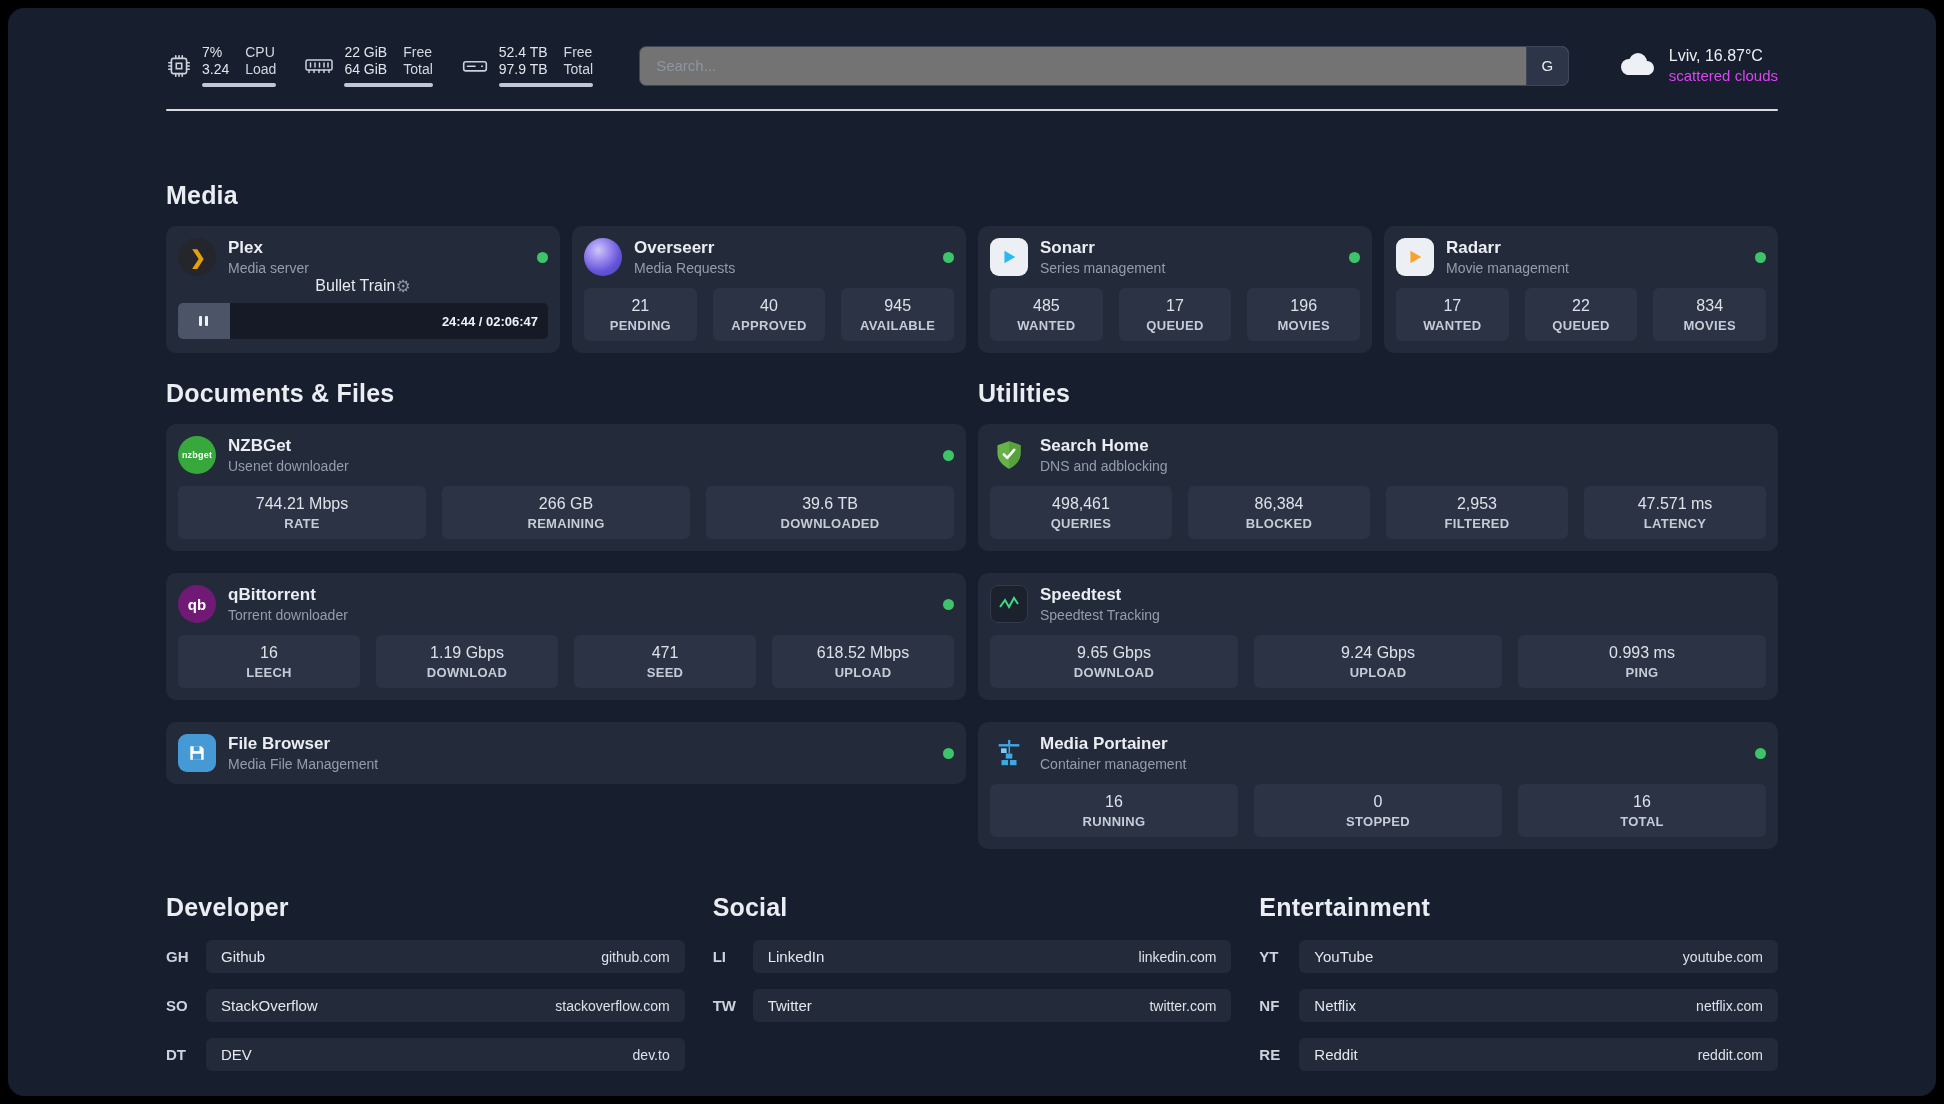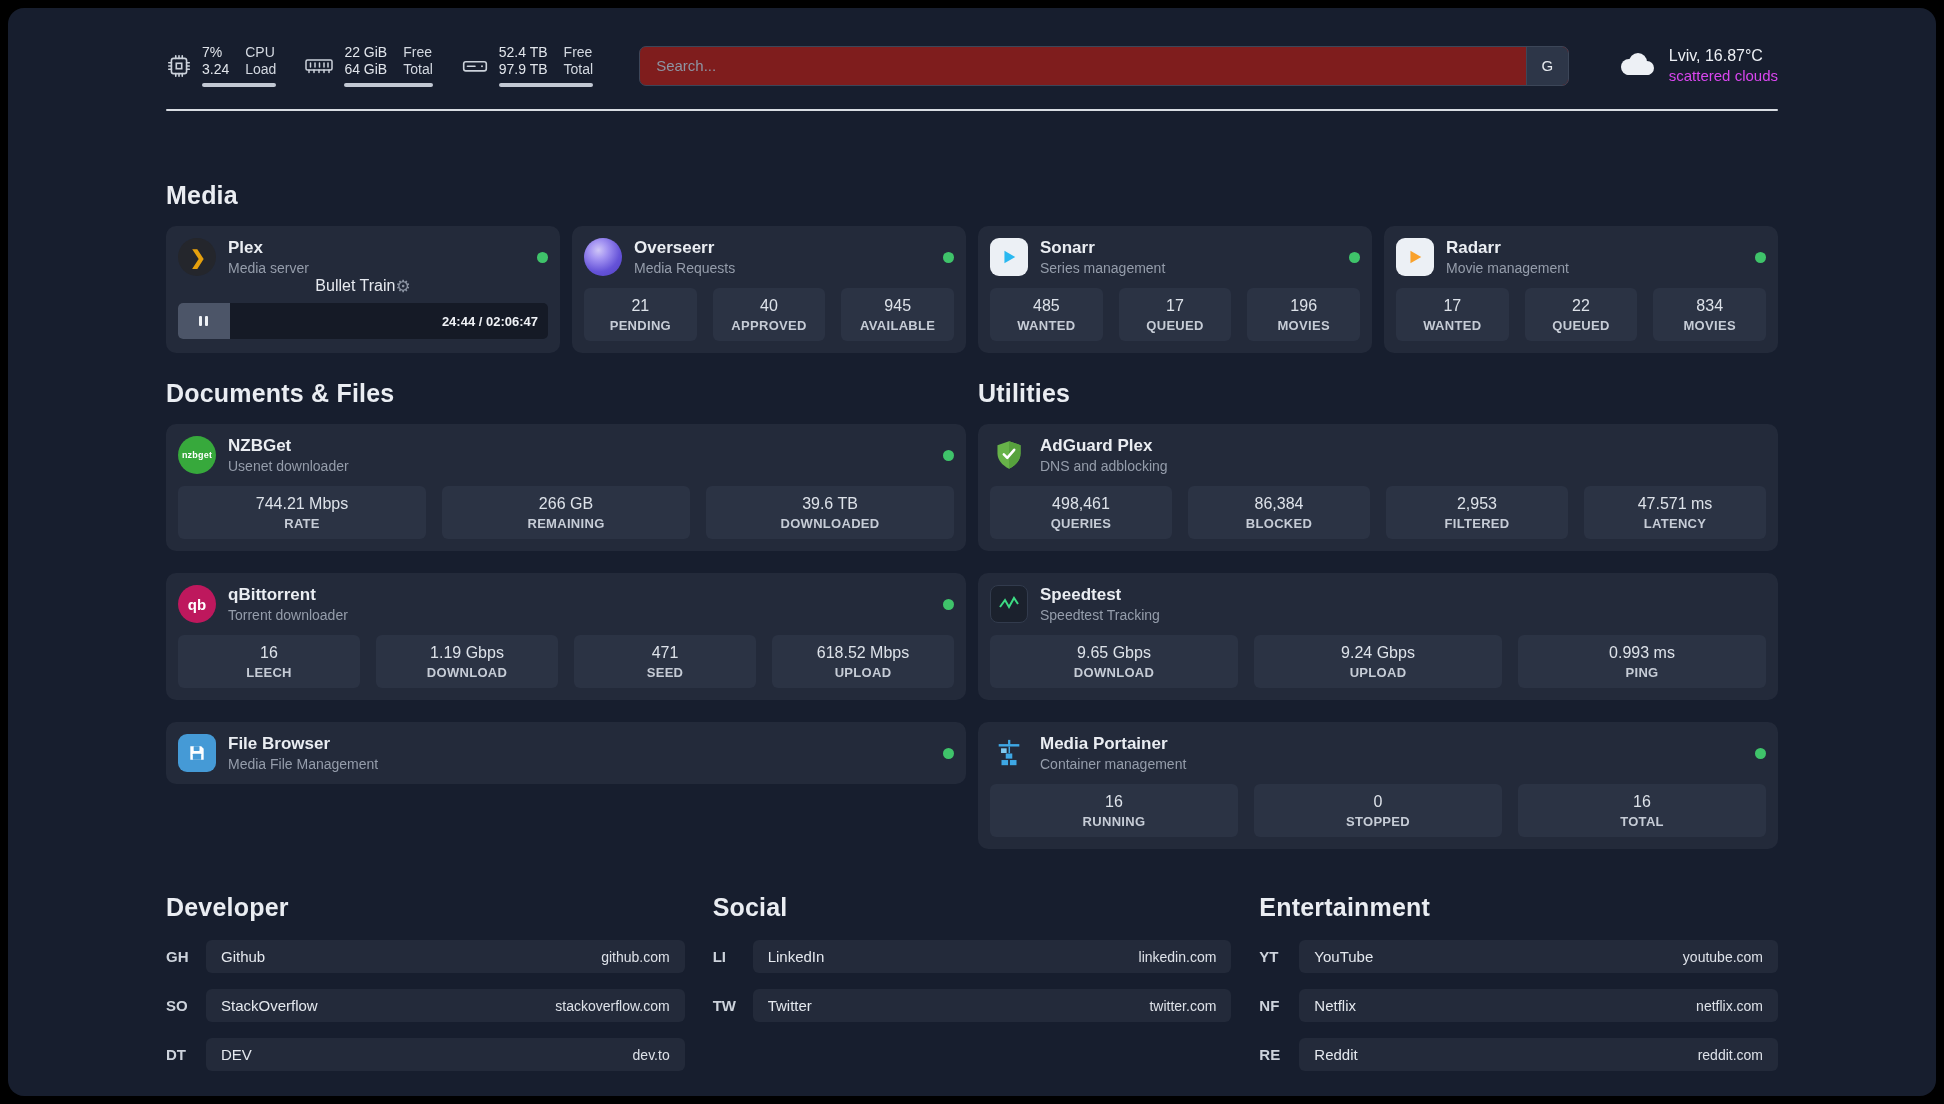--- a/index.html
+++ b/index.html
@@ -10,21 +10,21 @@
   .topbar{display:flex;align-items:center;margin-top:36px;}
   .metrics{display:flex;align-items:center;gap:28px;}
   .metric{display:flex;align-items:center;gap:10px;}
   .micon{display:flex;color:#ccd2db;flex:none;}
   .mcols{display:flex;gap:16px;}
   .mcol{display:flex;flex-direction:column;}
   .mval{font-size:14px;line-height:17px;color:#e1e5eb;}
   .mlab{font-size:14px;line-height:17px;color:#d3d8e0;}
   .mbar{height:4px;background:#c2c8d3;border-radius:2px;margin-top:5px;}
 
-  .searchbar{flex:1;display:flex;align-items:stretch;height:38px;margin:0 46px;background:#7f1d1d;border:1px solid #3c4658;border-radius:7px;overflow:hidden;}
+  .searchbar{flex:1;display:flex;align-items:stretch;height:38px;margin:0 46px;background:#737373;border:1px solid #3c4658;border-radius:7px;overflow:hidden;}
   .search-input{flex:1;background:transparent;border:none;outline:none;padding:0 16px;font-size:15px;color:#e4e8ee;font-family:inherit;}
   .search-input::placeholder{color:#8d95a3;}
   .gbtn{width:42px;background:#2d3648;border:none;border-left:1px solid #3c4658;color:#e7eaef;font-size:15px;font-weight:500;cursor:pointer;font-family:inherit;}
 
   .weather{display:flex;align-items:center;gap:12px;}
   .wloc{font-size:16px;color:#eceff4;}
   .wcond{font-size:15px;color:#d946ef;margin-top:2px;}
 
   .divider{height:2px;background:#d8dce2;border-radius:1px;margin-top:22px;}
 
@@ -63,21 +63,21 @@
   .col .card{margin-bottom:22px;}
   .col .card:last-child{margin-bottom:0;}
 
   
   .plex-bg{background:#24262c;border-radius:50%;}
   .plex-ch{color:#E5A00D;font-size:19px;font-weight:700;transform:translateX(1px);}
   .overseerr-bg{background:radial-gradient(circle at 38% 32%, #cfc6f7 0%, #a393f2 26%, #6553d8 62%, #4f3fc0 100%);border-radius:50%;}
   .sonarr-bg,.radarr-bg{background:#ecf0f5;border-radius:9px;}
   .nzbget-bg{background:#37A93C;border-radius:50%;}
   .nzb-text{font-size:9px;font-weight:700;color:#fff;letter-spacing:.2px;}
-  .qb-bg{background:#be185d;border-radius:50%;}
+  .qb-bg{background:#701a75;border-radius:50%;}
   .qb-text{font-size:15px;font-weight:700;color:#fff;}
   .fb-bg{background:#459AD6;border-radius:9px;}
   .speedtest-bg{background:#1b212d;border:1px solid #323b4d;border-radius:8px;box-sizing:border-box;}
 
   
   .links-row{display:flex;gap:28px;margin-top:44px;}
   .link-col{flex:1;min-width:0;}
   .link-col .section-title{margin-bottom:18px;}
   .link-row{display:flex;align-items:center;margin-bottom:16px;}
   .link-tag{width:40px;flex:none;font-size:15px;font-weight:600;color:#cdd3dc;}
@@ -388,21 +388,21 @@
       <div class="card">
         <div class="card-head">
           <span class="app-icon">
             <svg width="28" height="30" viewBox="0 0 24 26">
                 <path d="M12 1l10 3.5v7c0 6-4.2 10.4-10 13.5C6.2 21.9 2 17.5 2 11.5v-7z" fill="#67B349"></path>
                 <path d="M12 1l10 3.5v7c0 6-4.2 10.4-10 13.5z" fill="#57A23D"></path>
                 <path d="M7.5 12.5l3 3 6-7" stroke="#fff" stroke-width="2.2" fill="none" stroke-linecap="round" stroke-linejoin="round"></path>
               </svg>
           </span>
           <div class="app-meta">
-            <div class="app-name">AdGuard Plex</div>
+            <div class="app-name">Search Home</div>
             <div class="app-sub">DNS and adblocking</div>
           </div>
         </div>
         <div class="stats">
           <div class="stat">
             <div class="stat-value">498,461</div>
             <div class="stat-label">QUERIES</div>
           </div>
           <div class="stat">
             <div class="stat-value">86,384</div>

